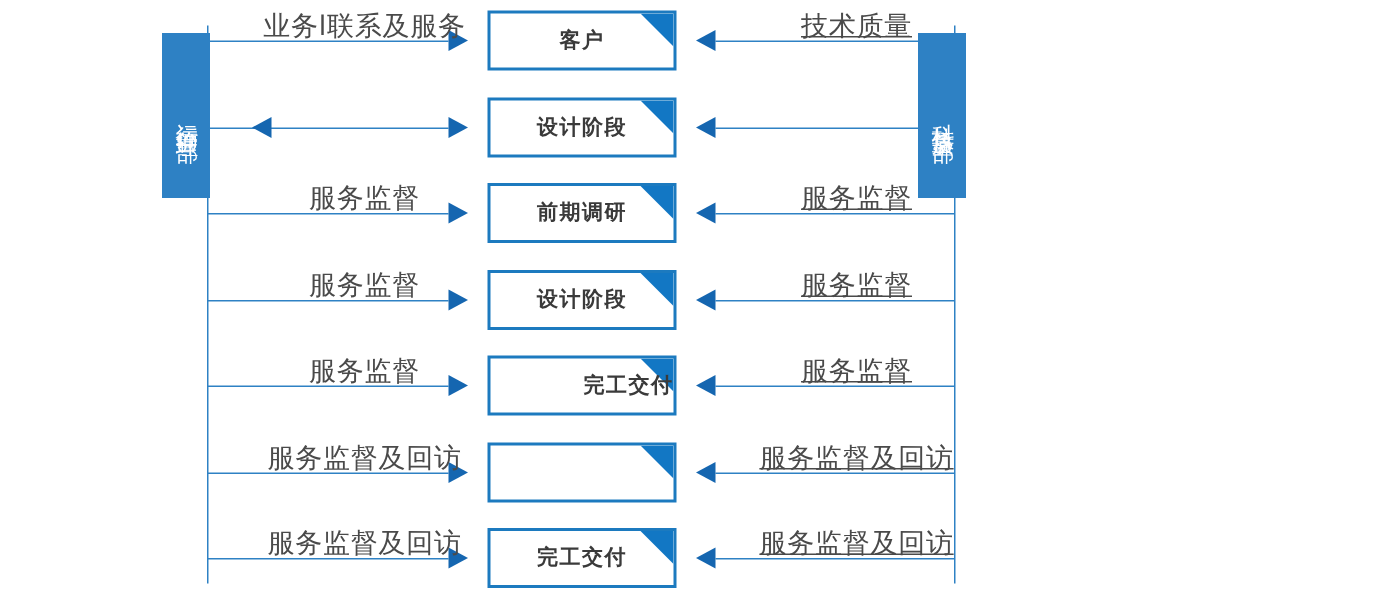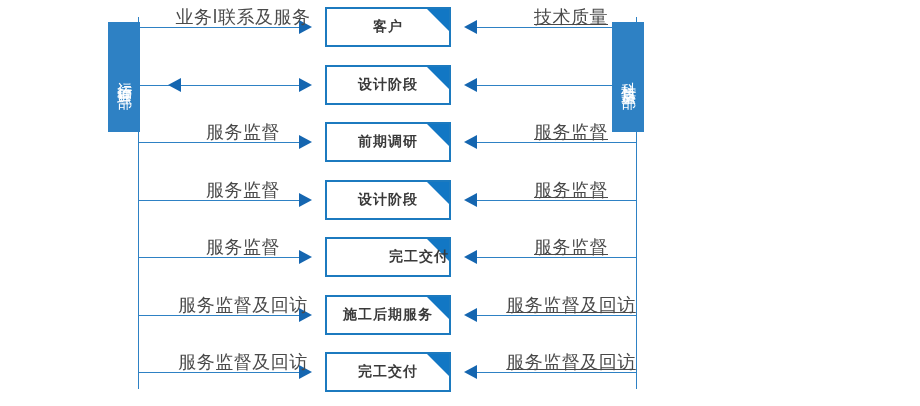--- a/index.html
+++ b/index.html
@@ -147,21 +147,20 @@
         <span class="lbl">完工交付</span>
       </div>
       <div class="hline" style="left: 138px; top: 257px; width: 161px;"></div>
       <div class="arrow arrow-r" style="left: 299px; top: 250px;"></div>
       <div class="hline" style="left: 477px; top: 257px; width: 159px;"></div>
       <div class="arrow arrow-l" style="left: 464px; top: 250px;"></div>
       <div class="cap cap-l" style="left: 158px; top: 235px;">服务监督</div>
       <div class="cap cap-r" style="left: 481px; top: 235px;">服务监督</div>
       <div class="pbox" style="top: 295px;">
         <span class="fold"></span>
-        <span class="lbl">施工后期服务</span>
       </div>
       <div class="hline" style="left: 138px; top: 315px; width: 161px;"></div>
       <div class="arrow arrow-r" style="left: 299px; top: 308px;"></div>
       <div class="hline" style="left: 477px; top: 315px; width: 159px;"></div>
       <div class="arrow arrow-l" style="left: 464px; top: 308px;"></div>
       <div class="cap cap-l" style="left: 158px; top: 293px;">服务监督及回访</div>
       <div class="cap cap-r" style="left: 481px; top: 293px;">服务监督及回访</div>
       <div class="pbox" style="top: 352px;">
         <span class="fold"></span>
         <span class="lbl">完工交付</span>

